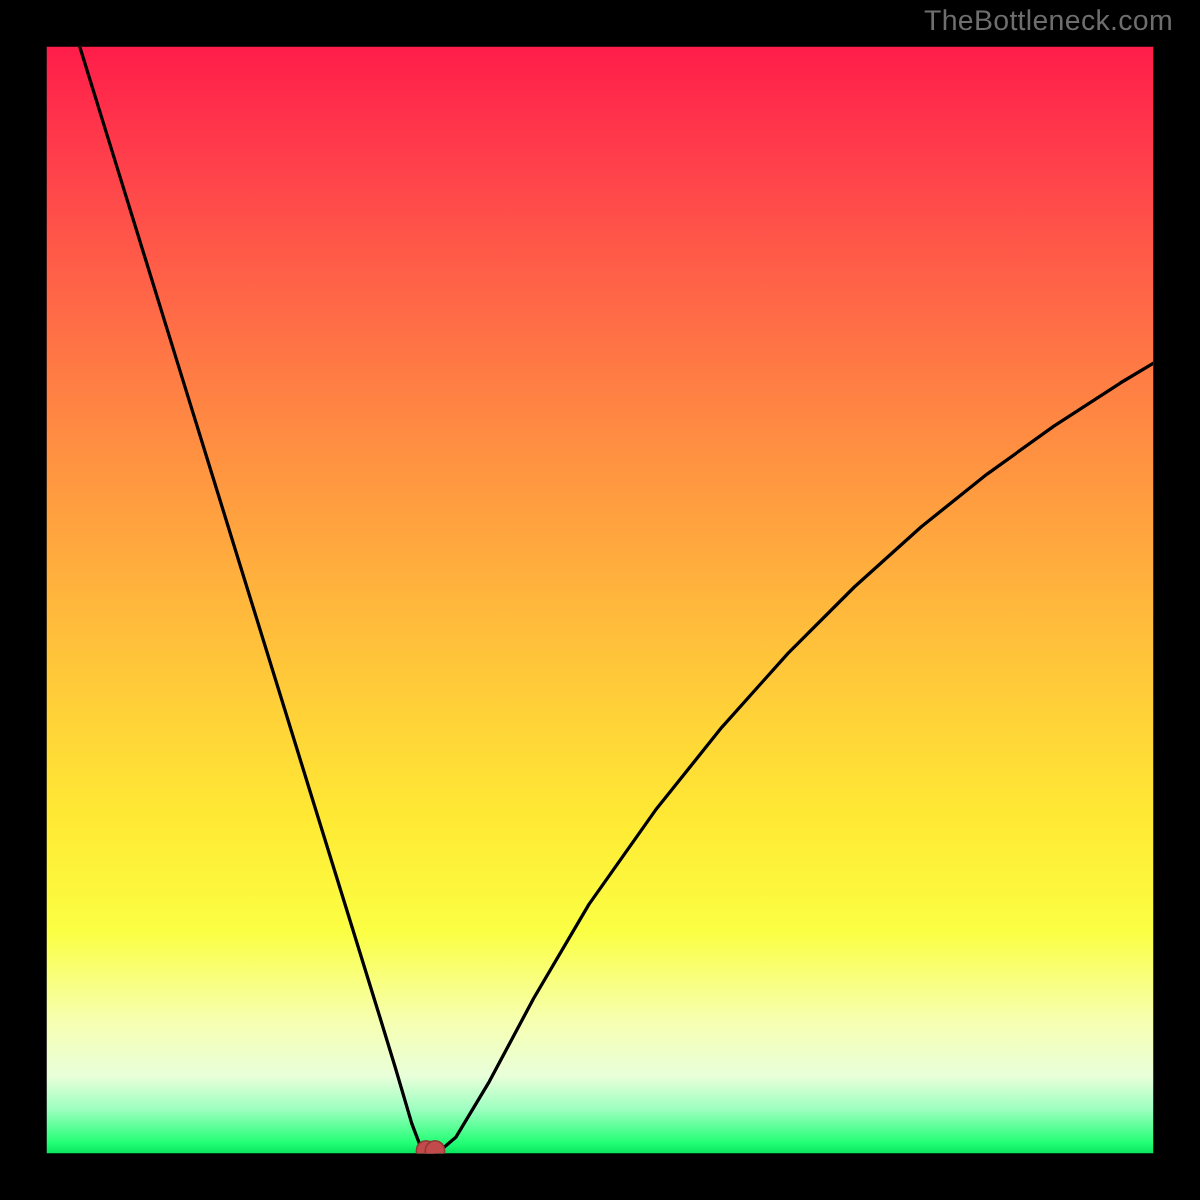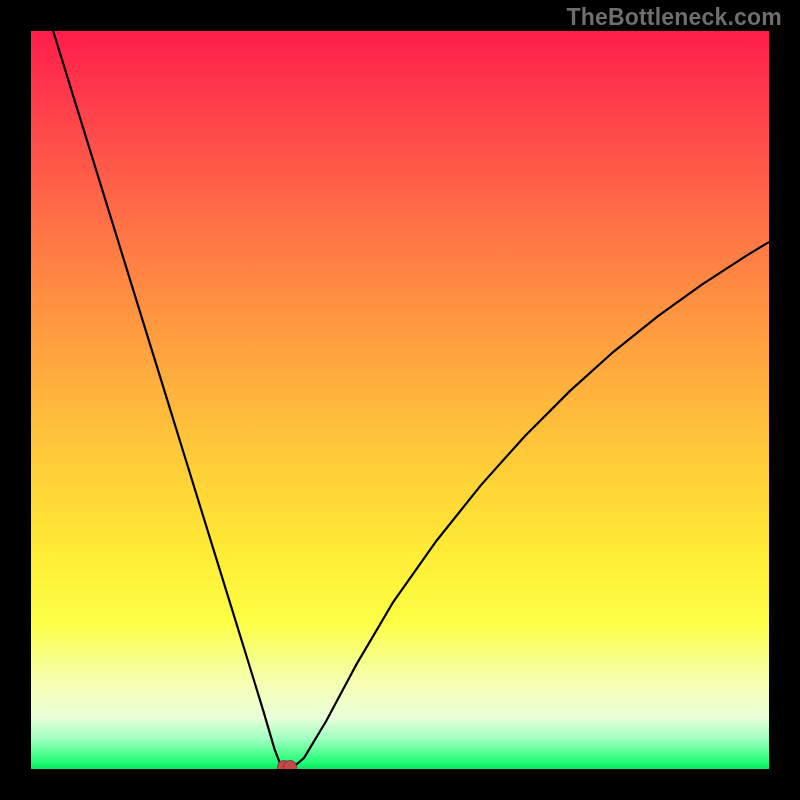--- a/index.html
+++ b/index.html
@@ -3,22 +3,22 @@
 <meta charset="utf-8">
 <style>
   * { margin: 0; padding: 0; box-sizing: border-box; }
   html, body { width: 800px; height: 800px; overflow: hidden; }
   body { background: #000; position: relative; }
   .watermark {
     position: absolute;
     top: 4px;
     right: 18px;
     font-family: Arial, Helvetica, sans-serif;
-    font-size: 23px;
-    font-weight: 700;
+    font-size: 19px;
+    font-weight: 400;
     color: #6e6e6e;
     letter-spacing: 0.2px;
     z-index: 10;
   }
   .frame {
     position: absolute;
     left: 30px;
     top: 30px;
     width: 740px;
     height: 740px;

